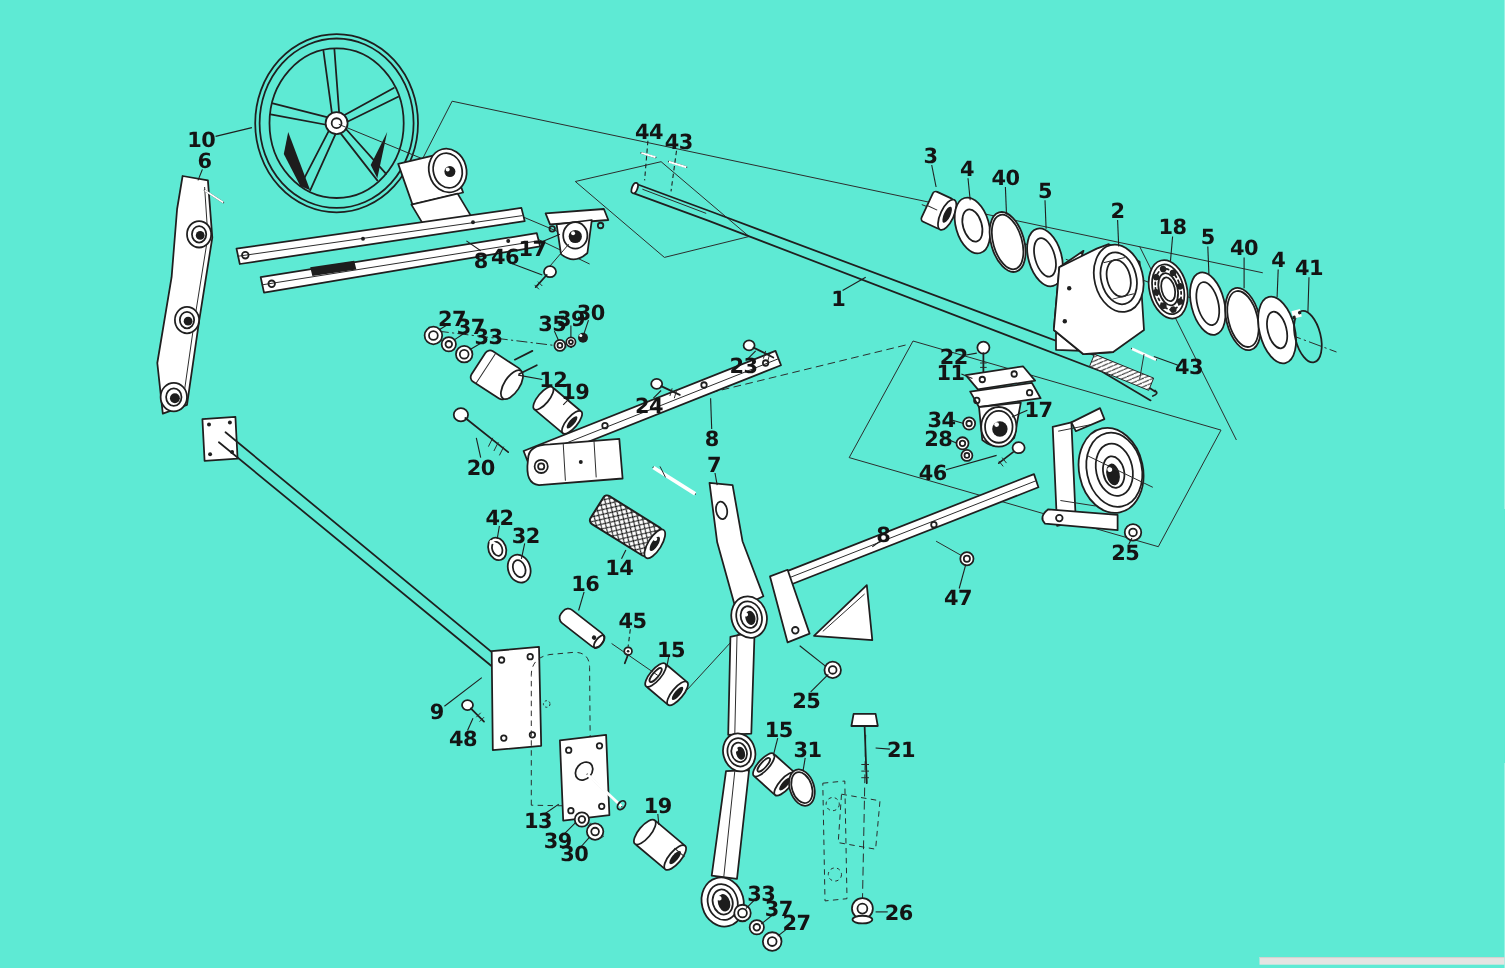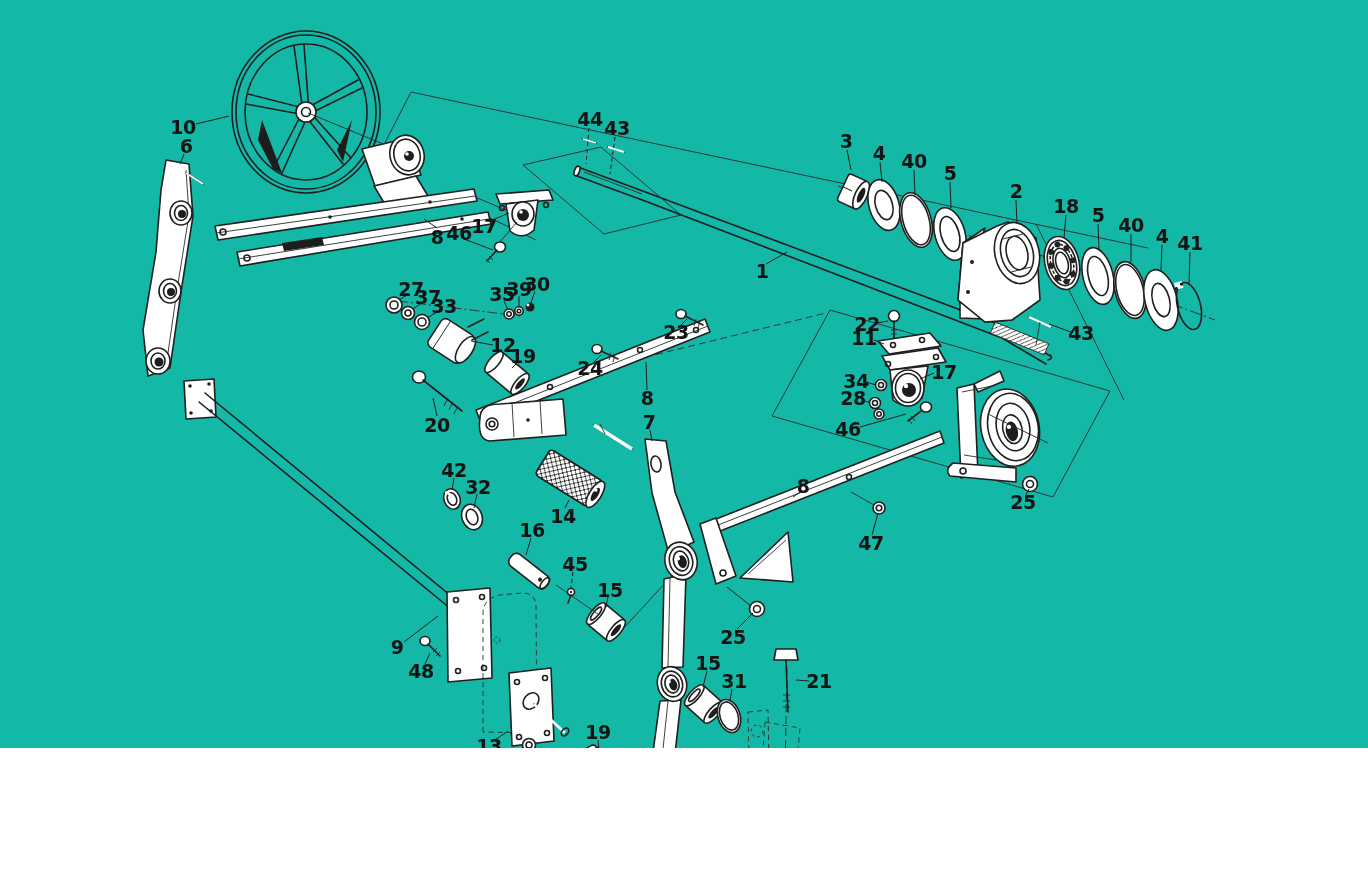--- a/index.html
+++ b/index.html
@@ -1,16 +1,16 @@
 <!DOCTYPE html>
 <html><head>
 <meta charset="utf-8">
 <style>
   html,body{margin:0;padding:0;background:#ffffff;}
-  #stage{position:relative;width:1368px;height:748px;background:#14b8a6;overflow:hidden;
+  #stage{position:relative;width:1368px;height:880px;background:#5eead4;overflow:hidden;
          font-family:"DejaVu Sans",sans-serif;}
   svg{position:absolute;inset:0;}
   svg text{font-family:"DejaVu Sans",sans-serif;font-weight:700;font-size:19px;
            fill:#141414;letter-spacing:-0.5px;}
   .ink{stroke:#1f1f1f;fill:none;stroke-width:1.6;stroke-linecap:round;stroke-linejoin:round;}
   .thin{stroke:#2a2a2a;fill:none;stroke-width:0.9;}
   .wfill{fill:#ffffff;}
   .dark{fill:#1d1d1d;stroke:none;}
   .leader{stroke:#1f1f1f;stroke-width:1;fill:none;}
 </style>

